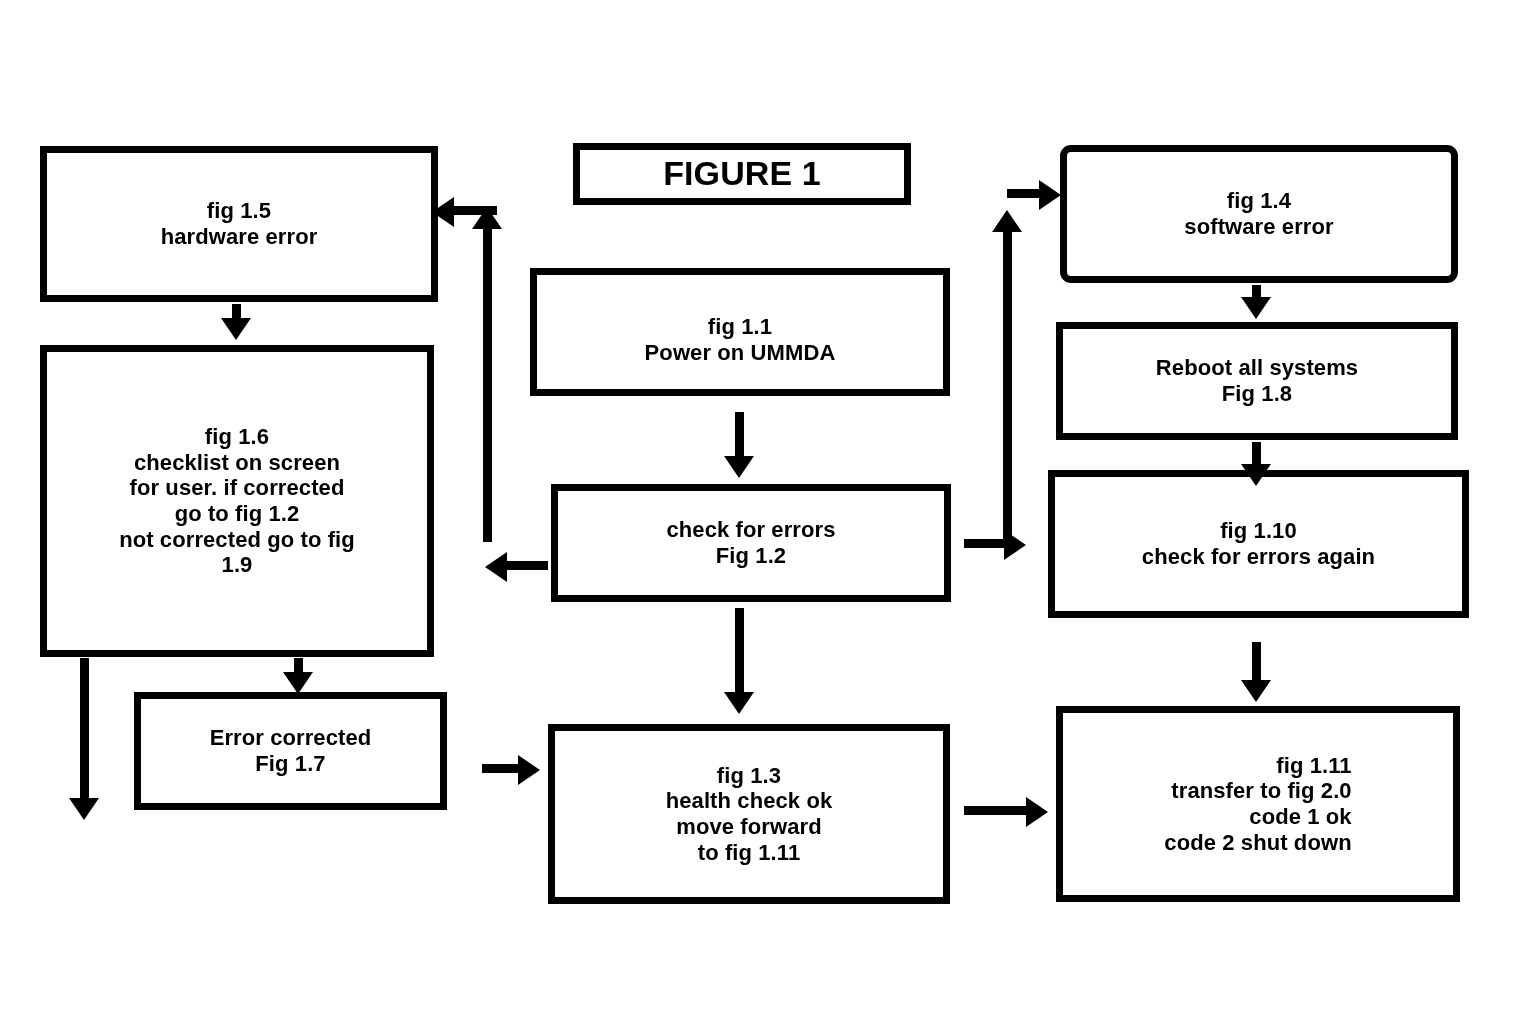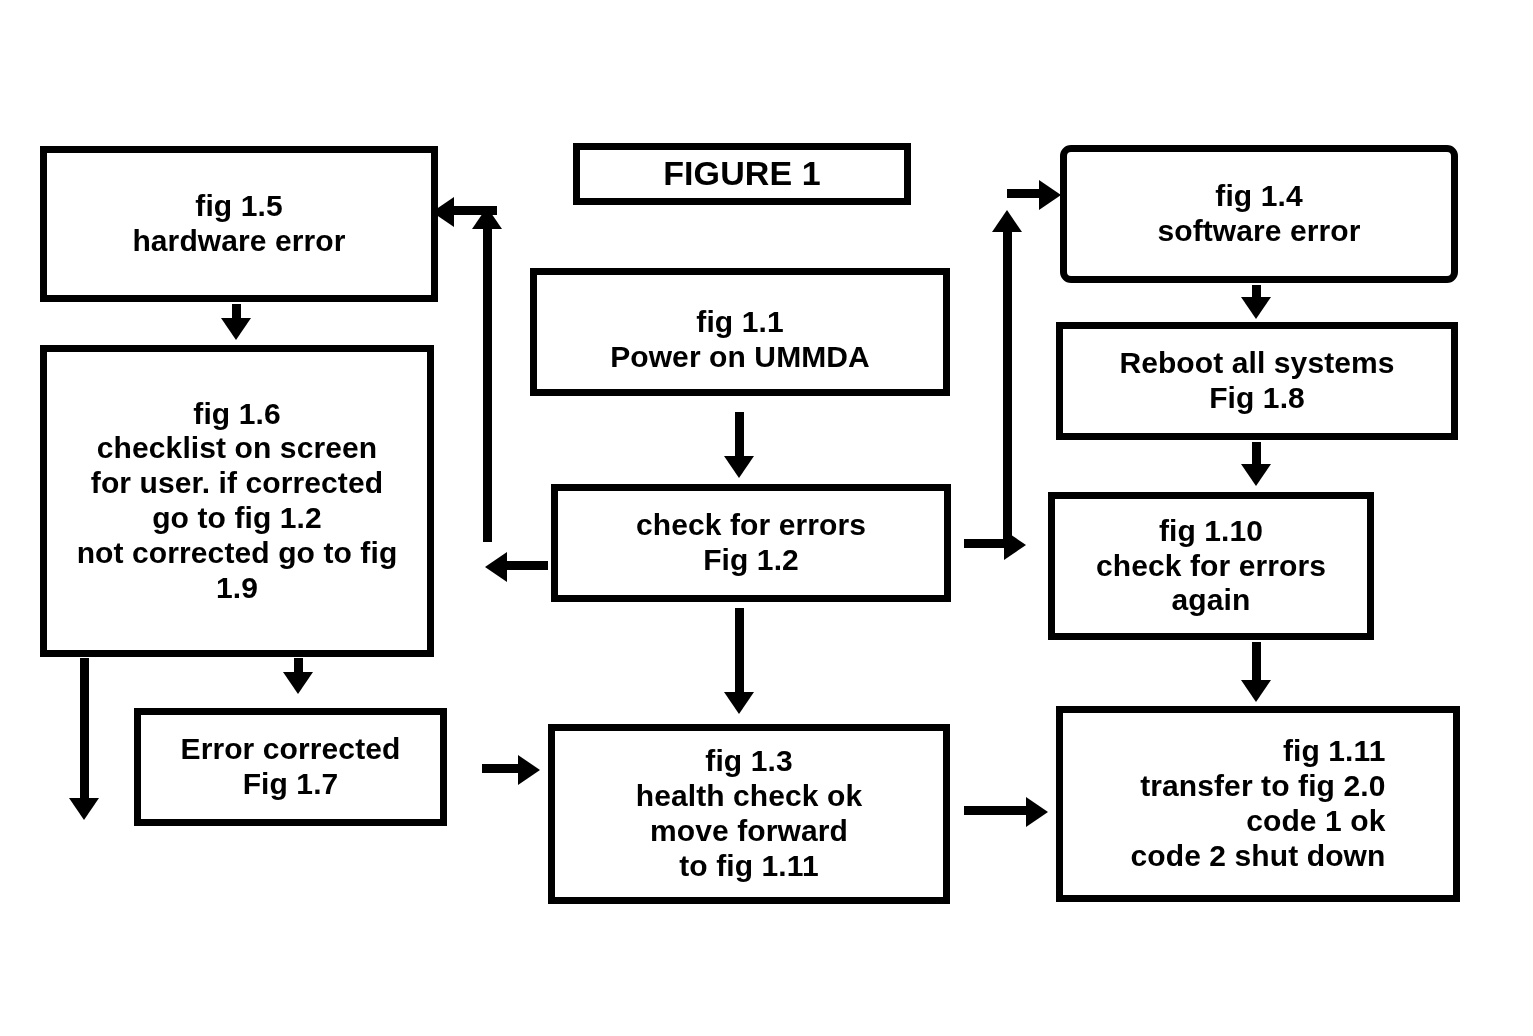--- a/index.html
+++ b/index.html
@@ -19,21 +19,21 @@
     position: absolute;
     box-sizing: border-box;
     border: 7px solid #000000;
     background: #ffffff;
     display: flex;
     justify-content: center;
     color: #000000;
     font-weight: bold;
     line-height: 1.16;
     text-align: center;
-    font-size: 30px;
+    font-size: 22px;
     letter-spacing: 0.1px;
   }
   .node .txt {
     white-space: pre-line;
     padding: 0 6px;
   }
   .align-center { align-items: center; }
   .align-top    { align-items: center; }
   .pad-top-sm .txt { }
   .pad-top-md .txt { padding-top: 16px; }
@@ -95,21 +95,21 @@
 
   <div class="node align-center" style="left:40px; top:345px; width:394px; height:312px;">
     <span class="txt">fig 1.6
 checklist on screen
 for user. if corrected
 go to fig 1.2
 not corrected go to fig
 1.9</span>
   </div>
 
-  <div class="node align-center" style="left:134px; top:708px; width:313px; height:118px;">
+  <div class="node align-center" style="left:134px; top:692px; width:313px; height:118px;">
     <span class="txt">Error corrected
 Fig 1.7</span>
   </div>
 
 
   <div class="node align-top pad-top-md" style="left:530px; top:268px; width:420px; height:128px;">
     <span class="txt">fig 1.1
 Power on UMMDA</span>
   </div>
 
@@ -128,21 +128,21 @@
   <div class="node align-center" style="left:1060px; top:145px; width:398px; height:138px;border-radius:11px;">
     <span class="txt">fig 1.4
 software error</span>
   </div>
 
   <div class="node align-center" style="left:1056px; top:322px; width:402px; height:118px;">
     <span class="txt">Reboot all systems
 Fig 1.8</span>
   </div>
 
-  <div class="node align-center" style="left:1048px; top:492px; width:326px; height:148px;align-items:center;">
+  <div class="node align-center" style="left:1048px; top:470px; width:421px; height:148px;align-items:center;">
     <span class="txt">fig 1.10
 check for errors again</span>
   </div>
 
   <div class="node align-center" style="left:1056px; top:706px; width:404px; height:196px;text-align:right;">
     <span class="txt">fig 1.11
 transfer to fig 2.0
 code 1 ok
 code 2 shut down</span>
   </div>

